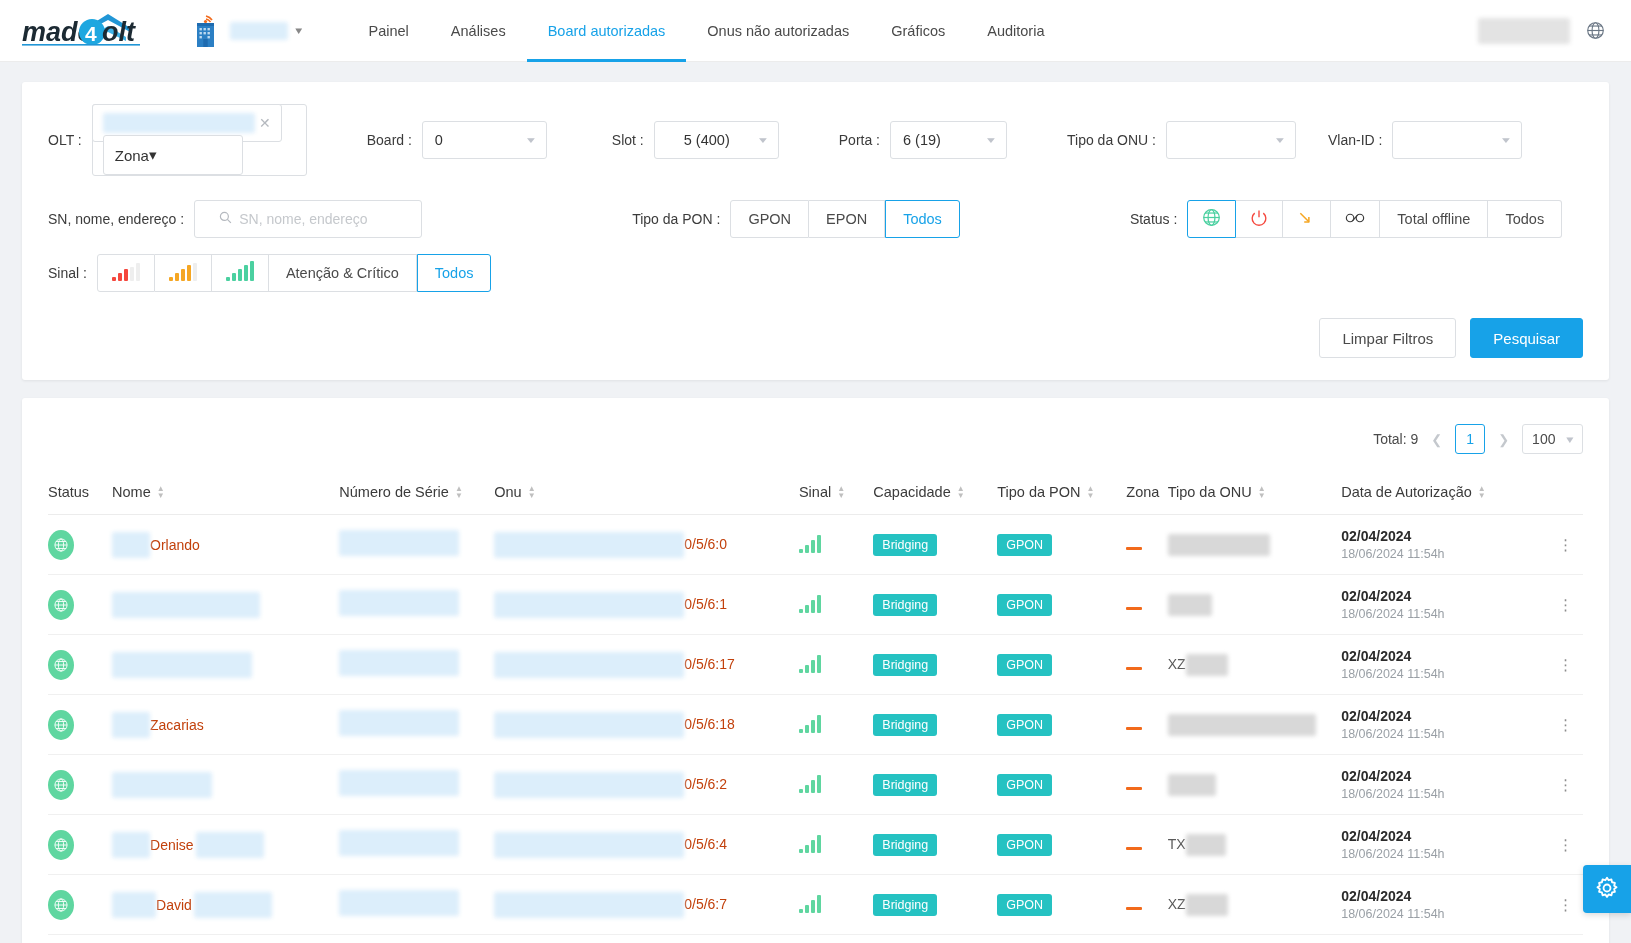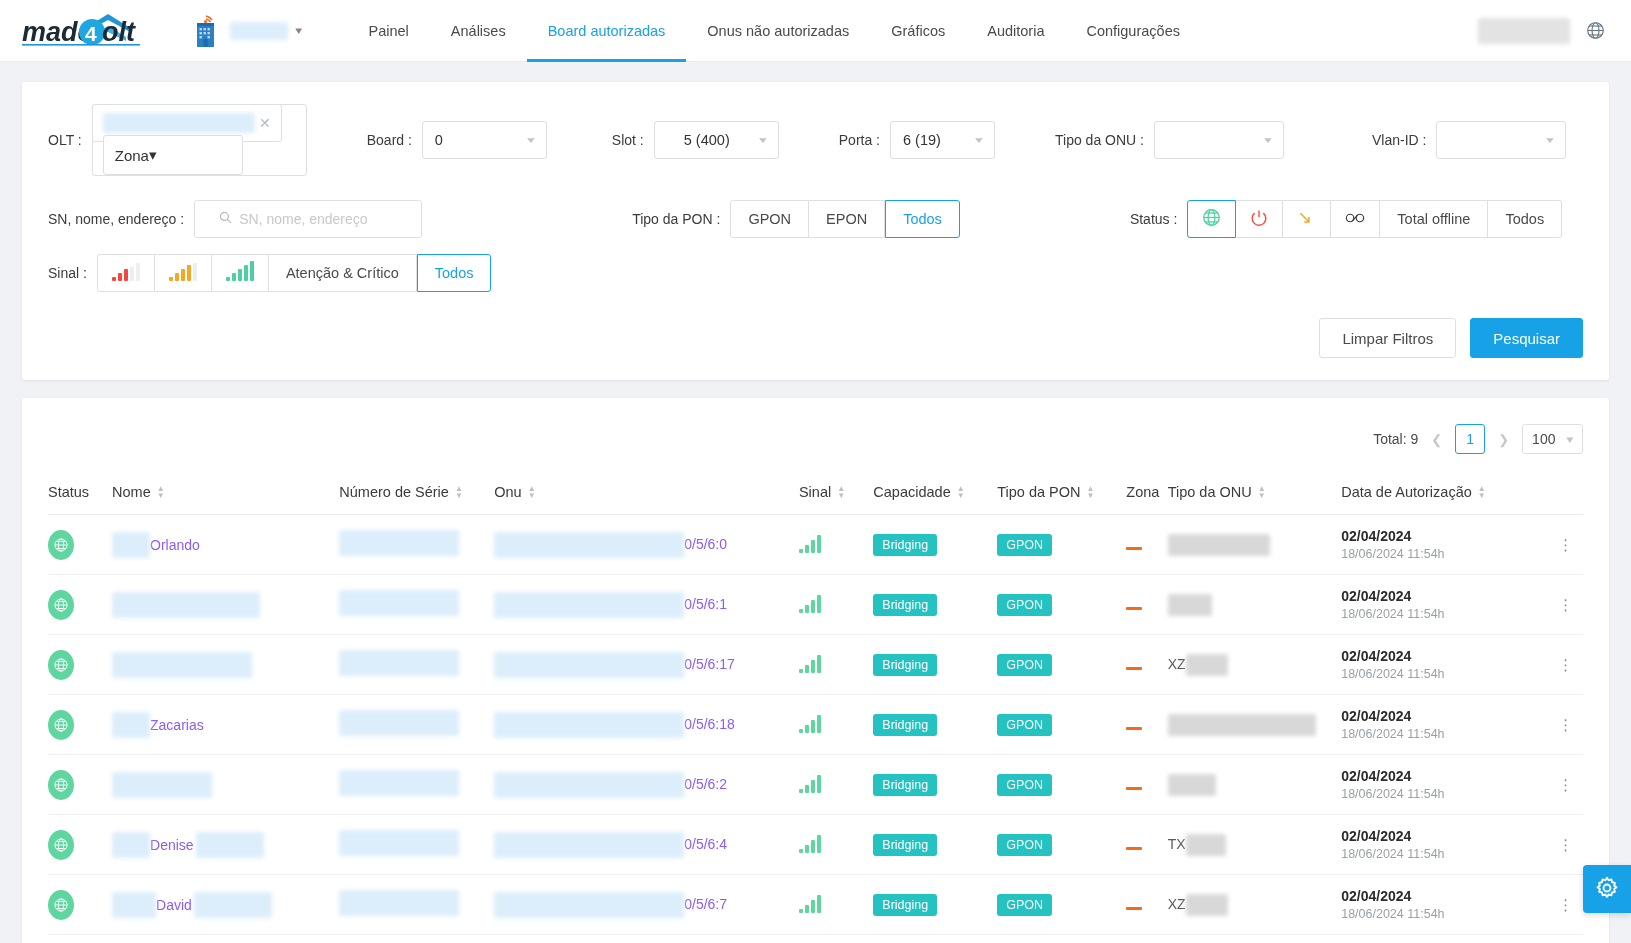--- a/index.html
+++ b/index.html
@@ -204,21 +204,21 @@
     vertical-align: middle;
     height: 57px;
   }
   .globe-status {
     width: 26px; height: 30px; border-radius: 50%;
     background: #5fd6a0;
     display:flex; align-items:center; justify-content:center;
     color:#fff;
   }
   .namecell { display:flex; align-items:center; gap:0px; }
-  .link { color: #8b5cf6; }
+  .link { color: #c2410c; }
   .tag {
     display:inline-flex; align-items:center; justify-content:center;
     height: 22px; padding: 0 9px; border-radius: 3px;
     background: #25c2c2; color: #fff; font-size: 12.5px;
   }
   .dash { display:inline-block; width:16px; height:3px; background:#f26a1b; border-radius:1px;}
   .date-main { font-weight: bold; color:#2b2b2b; font-size: 14px; }
   .date-sub { color: #9aa0a6; font-size: 12.5px; margin-top: 3px; }
   .kebab { color:#8c8c8c; letter-spacing: 0; line-height: 4px;
     font-size: 15px; cursor:pointer; text-align:center; }
@@ -274,21 +274,20 @@
     <span class="caret">▾</span>
   </div>
 
   <div class="navlinks">
     <div class="navlink">Painel</div>
     <div class="navlink">Análises</div>
     <div class="navlink active">Board autorizadas</div>
     <div class="navlink">Onus não autorizadas</div>
     <div class="navlink">Gráficos</div>
     <div class="navlink">Auditoria</div>
-    <div class="navlink">Configurações</div>
   </div>
 
   <div class="nav-right">
     <span class="redact grey" style="width:92px;height:26px;"></span>
     <span class="globe-btn">
       <svg width="19" height="19" viewBox="0 0 20 20" fill="none" stroke="#6b7785" stroke-width="1.2">
         <circle cx="10" cy="10" r="8.2"></circle>
         <ellipse cx="10" cy="10" rx="3.6" ry="8.2"></ellipse>
         <line x1="1.8" y1="10" x2="18.2" y2="10"></line>
         <line x1="3.2" y1="5.3" x2="16.8" y2="5.3"></line>
@@ -322,32 +321,32 @@
         <span class="arrow">▾</span>
       </div>
 
       <span class="flabel" style="margin-left:65px;">Slot :</span>
       <div class="fctrl selbox" style="width:125px;padding-left:29px;">
         <span>5 (400)</span>
         <span class="arrow">▾</span>
       </div>
 
       <span class="flabel" style="margin-left:60px;">Porta :</span>
-      <div class="fctrl selbox" style="width:105px;">
+      <div class="fctrl selbox" style="width:117px;">
         <span>6 (19)</span>
         <span class="arrow">▾</span>
       </div>
 
       <span class="flabel" style="margin-left:60px;">Tipo da ONU :</span>
       <div class="fctrl selbox" style="width:130px;">
         <span></span>
         <span class="arrow">▾</span>
       </div>
 
-      <span class="flabel" style="margin-left:88px;">Vlan-ID :</span>
+      <span class="flabel" style="margin-left:32px;">Vlan-ID :</span>
       <div class="fctrl selbox" style="width:130px;">
         <span></span>
         <span class="arrow">▾</span>
       </div>
     </div>
 
     <div class="frow" style="margin-top:24px;">
       <span class="flabel">SN, nome, endereço :</span>
       <div class="fctrl search-box">
         <span>

